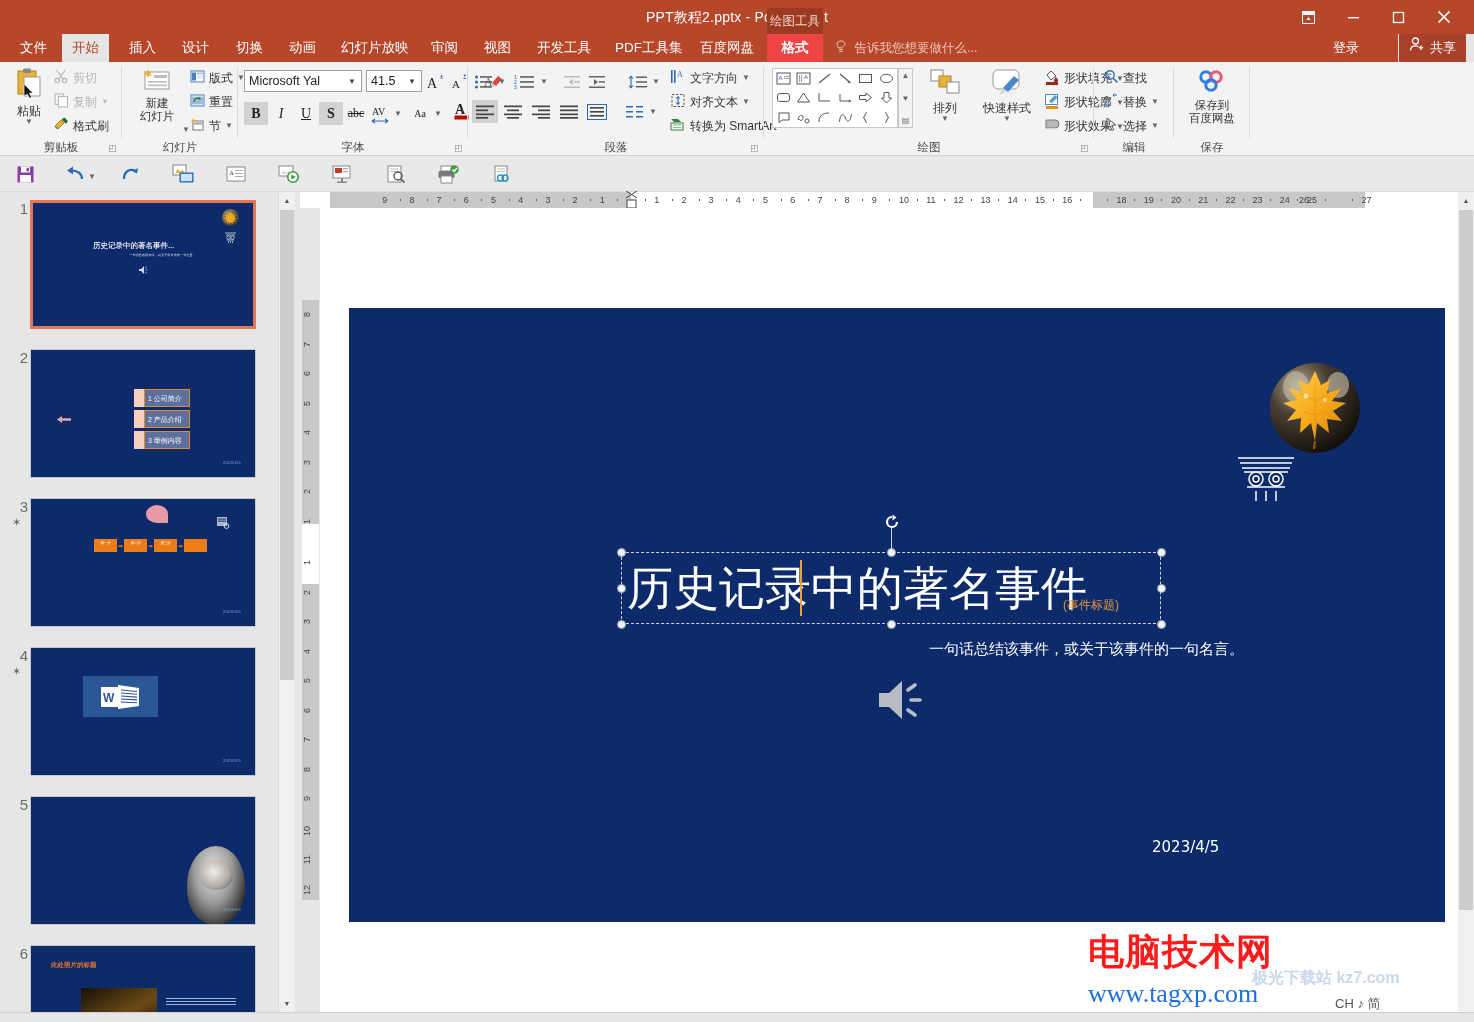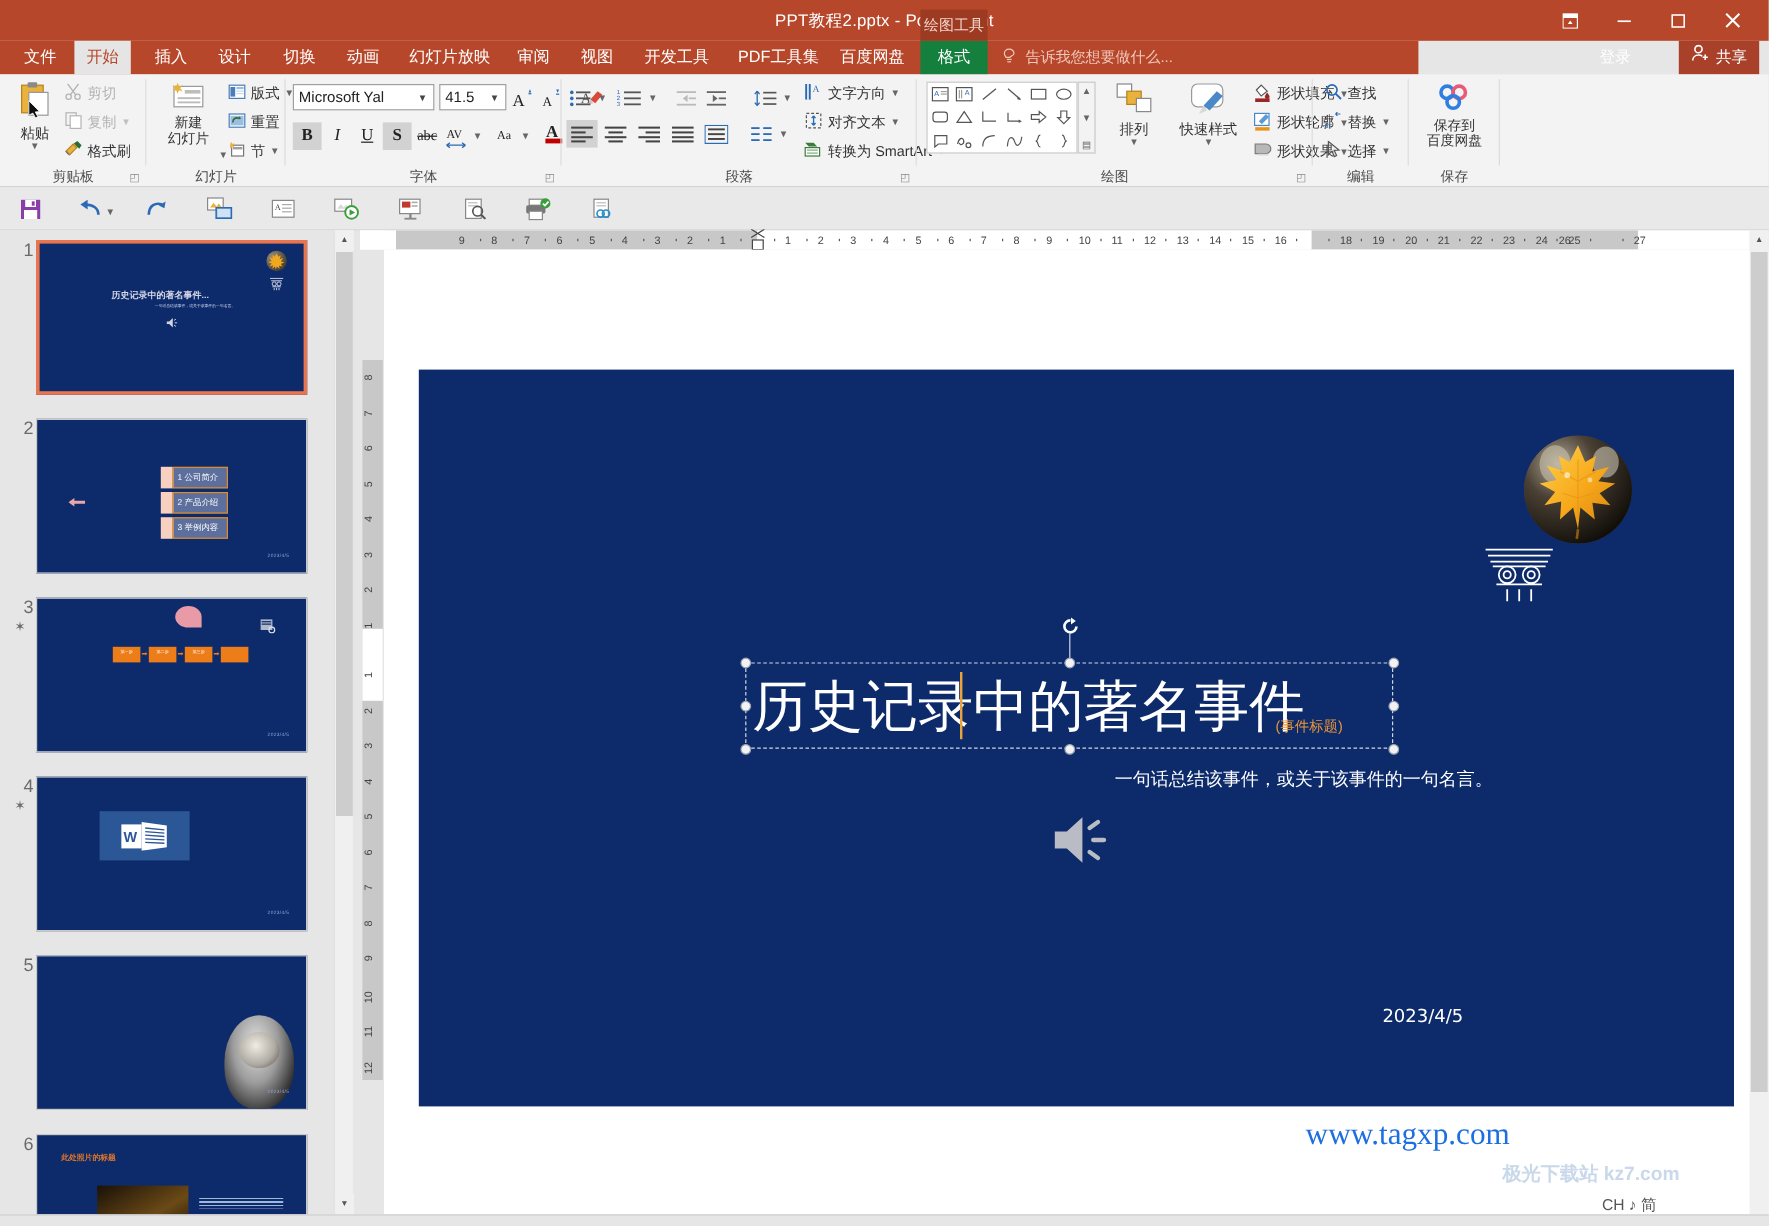--- a/index.html
+++ b/index.html
@@ -24,29 +24,29 @@
   }
   .win-btns { position: absolute; right: 8px; top: 0; height: 34px; display: flex; align-items: center; }
   .win-btn {
     width: 45px; height: 30px; display: flex; align-items: center; justify-content: center;
     color: #fff; font-size: 14px;
   }
   .win-btn svg { display:block; }
 
   
   .tabstrip {
-    position: absolute; left: 0; top: 34px; width: 1182px; height: 28px;
+    position: absolute; left: 0; top: 34px; width: 1398px; height: 28px;
     background: #b7472a;
   }
   .tab {
     position: absolute; top: 0; height: 28px; line-height: 28px;
     color: #fff; font-size: 13.5px; padding: 0 10px; white-space: nowrap;
   }
   .tab.active { background: #e5e5e5; color: #b7472a; }
-  .tab.ctx-active { background: #15803d; color: #fff; }
+  .tab.ctx-active { background: #ef4444; color: #fff; font-weight: bold; }
   .ctx-group-label {
     position: absolute; top: 8px; height: 26px; line-height: 26px;
     background: #9c3b22; color: #f4d4cb; font-size: 12.5px;
     text-align: center; white-space: nowrap;
   }
   .tellme {
     position: absolute; top: 34px; height: 28px; line-height: 28px;
     color: #f0c7bb; font-size: 12.5px; white-space: nowrap;
   }
   .tellme .bulb { display:inline-block; vertical-align: middle; margin-right: 4px; }
@@ -1259,20 +1259,21 @@
       <div class="slide-date" style="left:803px;top:530px">2023/4/5</div>
     </div>
   </div>
 
   <div class="right-scroll">
     <div class="scroll-arrow" style="top:0">▲</div>
     <div class="scroll-thumb" style="top:18px;height:700px"></div>
   </div>
 
   <div class="watermark" style="left:1088px;top:928px">
+    <div class="wm-cn">电脑技术网</div>
     <div class="wm-url" style="margin-top:2px">www.tagxp.com</div>
   </div>
   <div class="wm-sub" style="left:1335px;top:995px;color:#555">CH ♪ 简</div>
   <div class="wm-sub" style="left:1252px;top:968px;color:#c9d8ea;font-size:16px;font-weight:bold">极光下载站 kz7.com</div>
 
   <div class="statusbar"></div>
 
 </div>
 
 </body></html>

